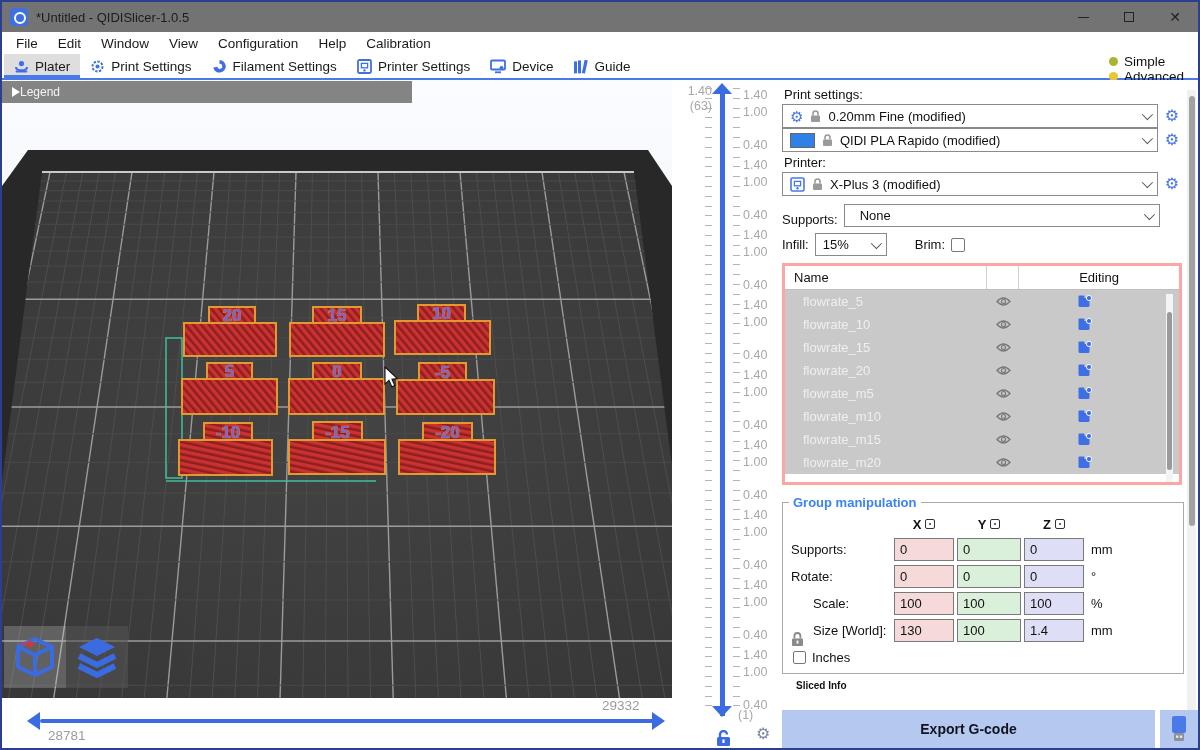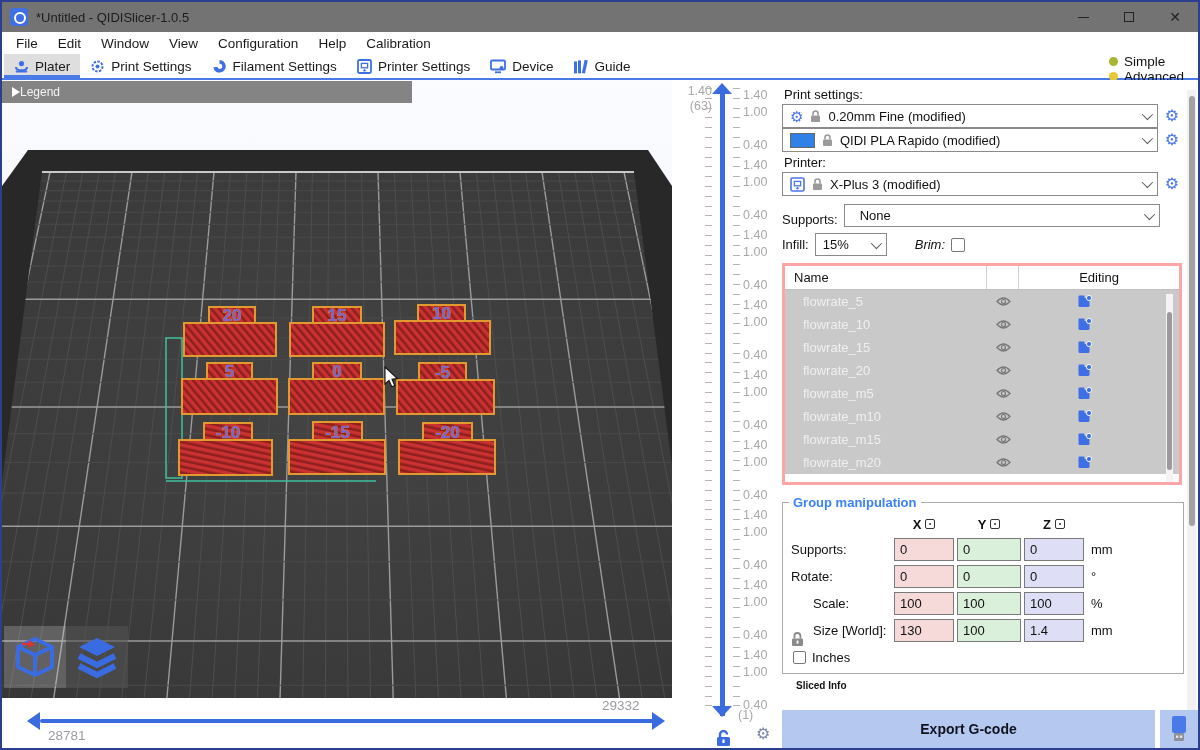--- a/index.html
+++ b/index.html
@@ -497,21 +497,21 @@
           <span class="chev"></span>
         </div>
       </div>
 
       <div class="infill-row">
         <span class="sb-label" style="margin:0;">Infill:</span>
         <div class="combo small">
           <span class="val">15%</span>
           <span class="chev"></span>
         </div>
-        <span class="sb-label" style="margin:0 0 0 22px;font-style:italic;">Brim:</span>
+        <span class="sb-label" style="margin:0 0 0 22px;">Brim:</span>
         <div class="cbx"></div>
       </div>
 
       <div class="objlist">
         <div class="objlist-header">
           <div class="oh-name">Name</div>
           <div class="oh-eye"></div>
           <div class="oh-edit">Editing</div>
         </div>
         <div id="objrows">

